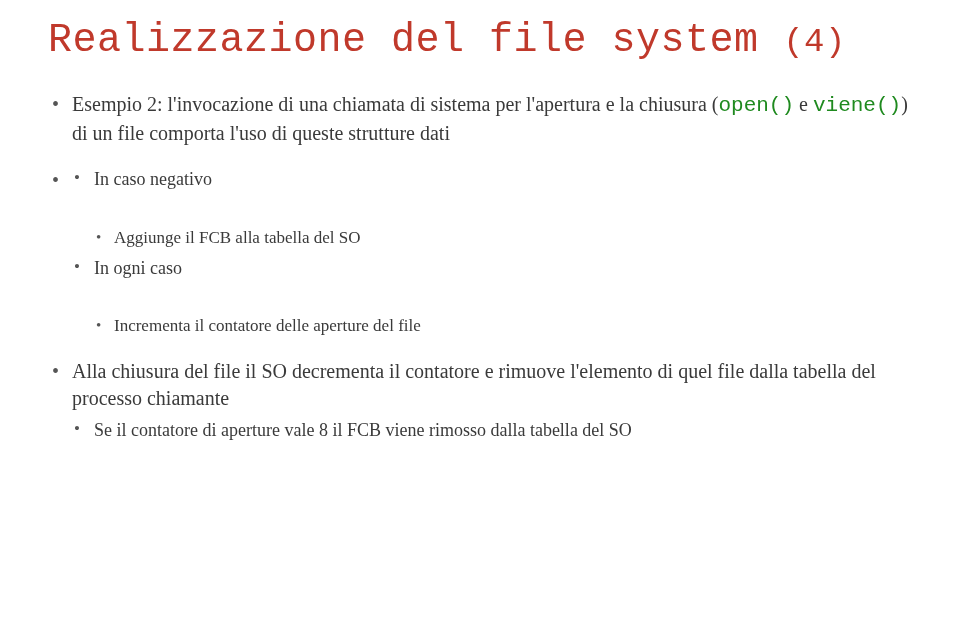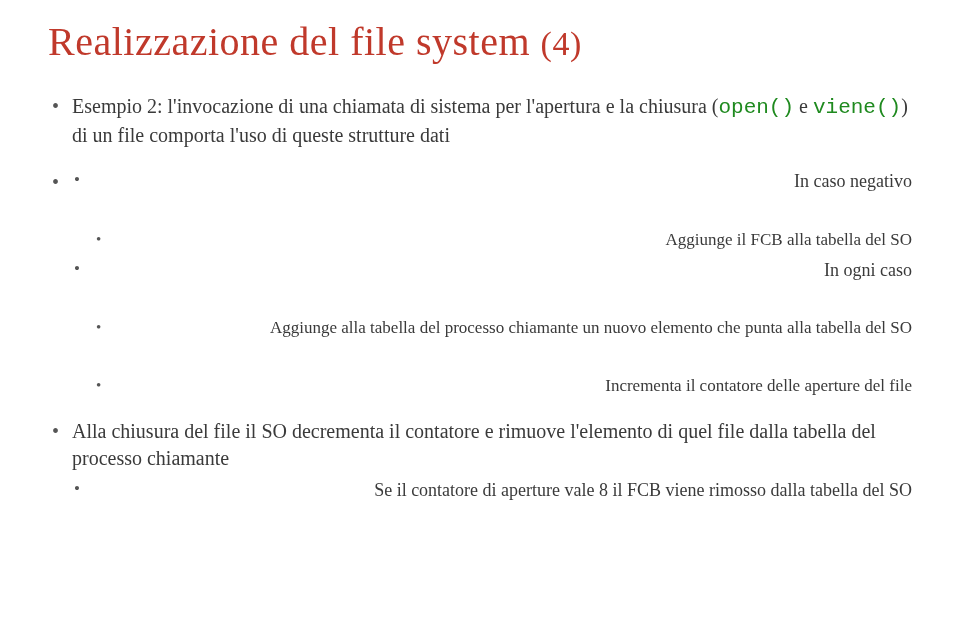--- a/index.html
+++ b/index.html
@@ -9,21 +9,21 @@
     }
     body {
       width: 960px;
       height: 640px;
       background: #ffffff;
       font-family: Georgia, 'Times New Roman', serif;
       padding: 18px 48px 32px 48px;
       overflow: hidden;
     }
     .title {
-      font-family: Liberation Serif, serif;
+      font-family: Liberation Mono, monospace;
       font-weight: 300;
       color: #c0392b;
       font-size: 40px;
       letter-spacing: 0.5px;
       margin-bottom: 28px;
     }
     .title .suffix {
       font-size: 34px;
     }
     ul {
@@ -45,21 +45,20 @@
       color: #555;
       font-size: 20px;
     }
     .mono {
       font-family: 'Courier New', Courier, monospace;
       color: #1f8a1f;
       font-size: 21px;
     }
     .level2 {
       margin-top: 6px;
-      text-align: right;
     }
     .level2 > li {
       font-size: 18px;
       color: #3a3a3a;
       margin-bottom: 6px;
       line-height: 1.35;
       position: relative;
       padding-left: 22px;
     }
     .level2 > li::before {
@@ -109,23 +108,20 @@
         <ul class="level3">
           <li>
             <span>Aggiunge il FCB alla tabella del SO</span>
           </li>
         </ul>
       </li>
       <li>
         <span>In ogni caso</span>
         <ul class="level3">
           <li>
-            <span>Aggiunge alla tabella del processo chiamante un nuovo elemento che punta alla tabella del SO</span>
-          </li>
-          <li>
             <span>Incrementa il contatore delle aperture del file</span>
           </li>
         </ul>
       </li>
     </ul>
   </li>
   <li>
     <span>Alla chiusura del file il SO decrementa il contatore e rimuove l'elemento di quel file dalla tabella del processo chiamante</span>
     <ul class="level2">
       <li>

